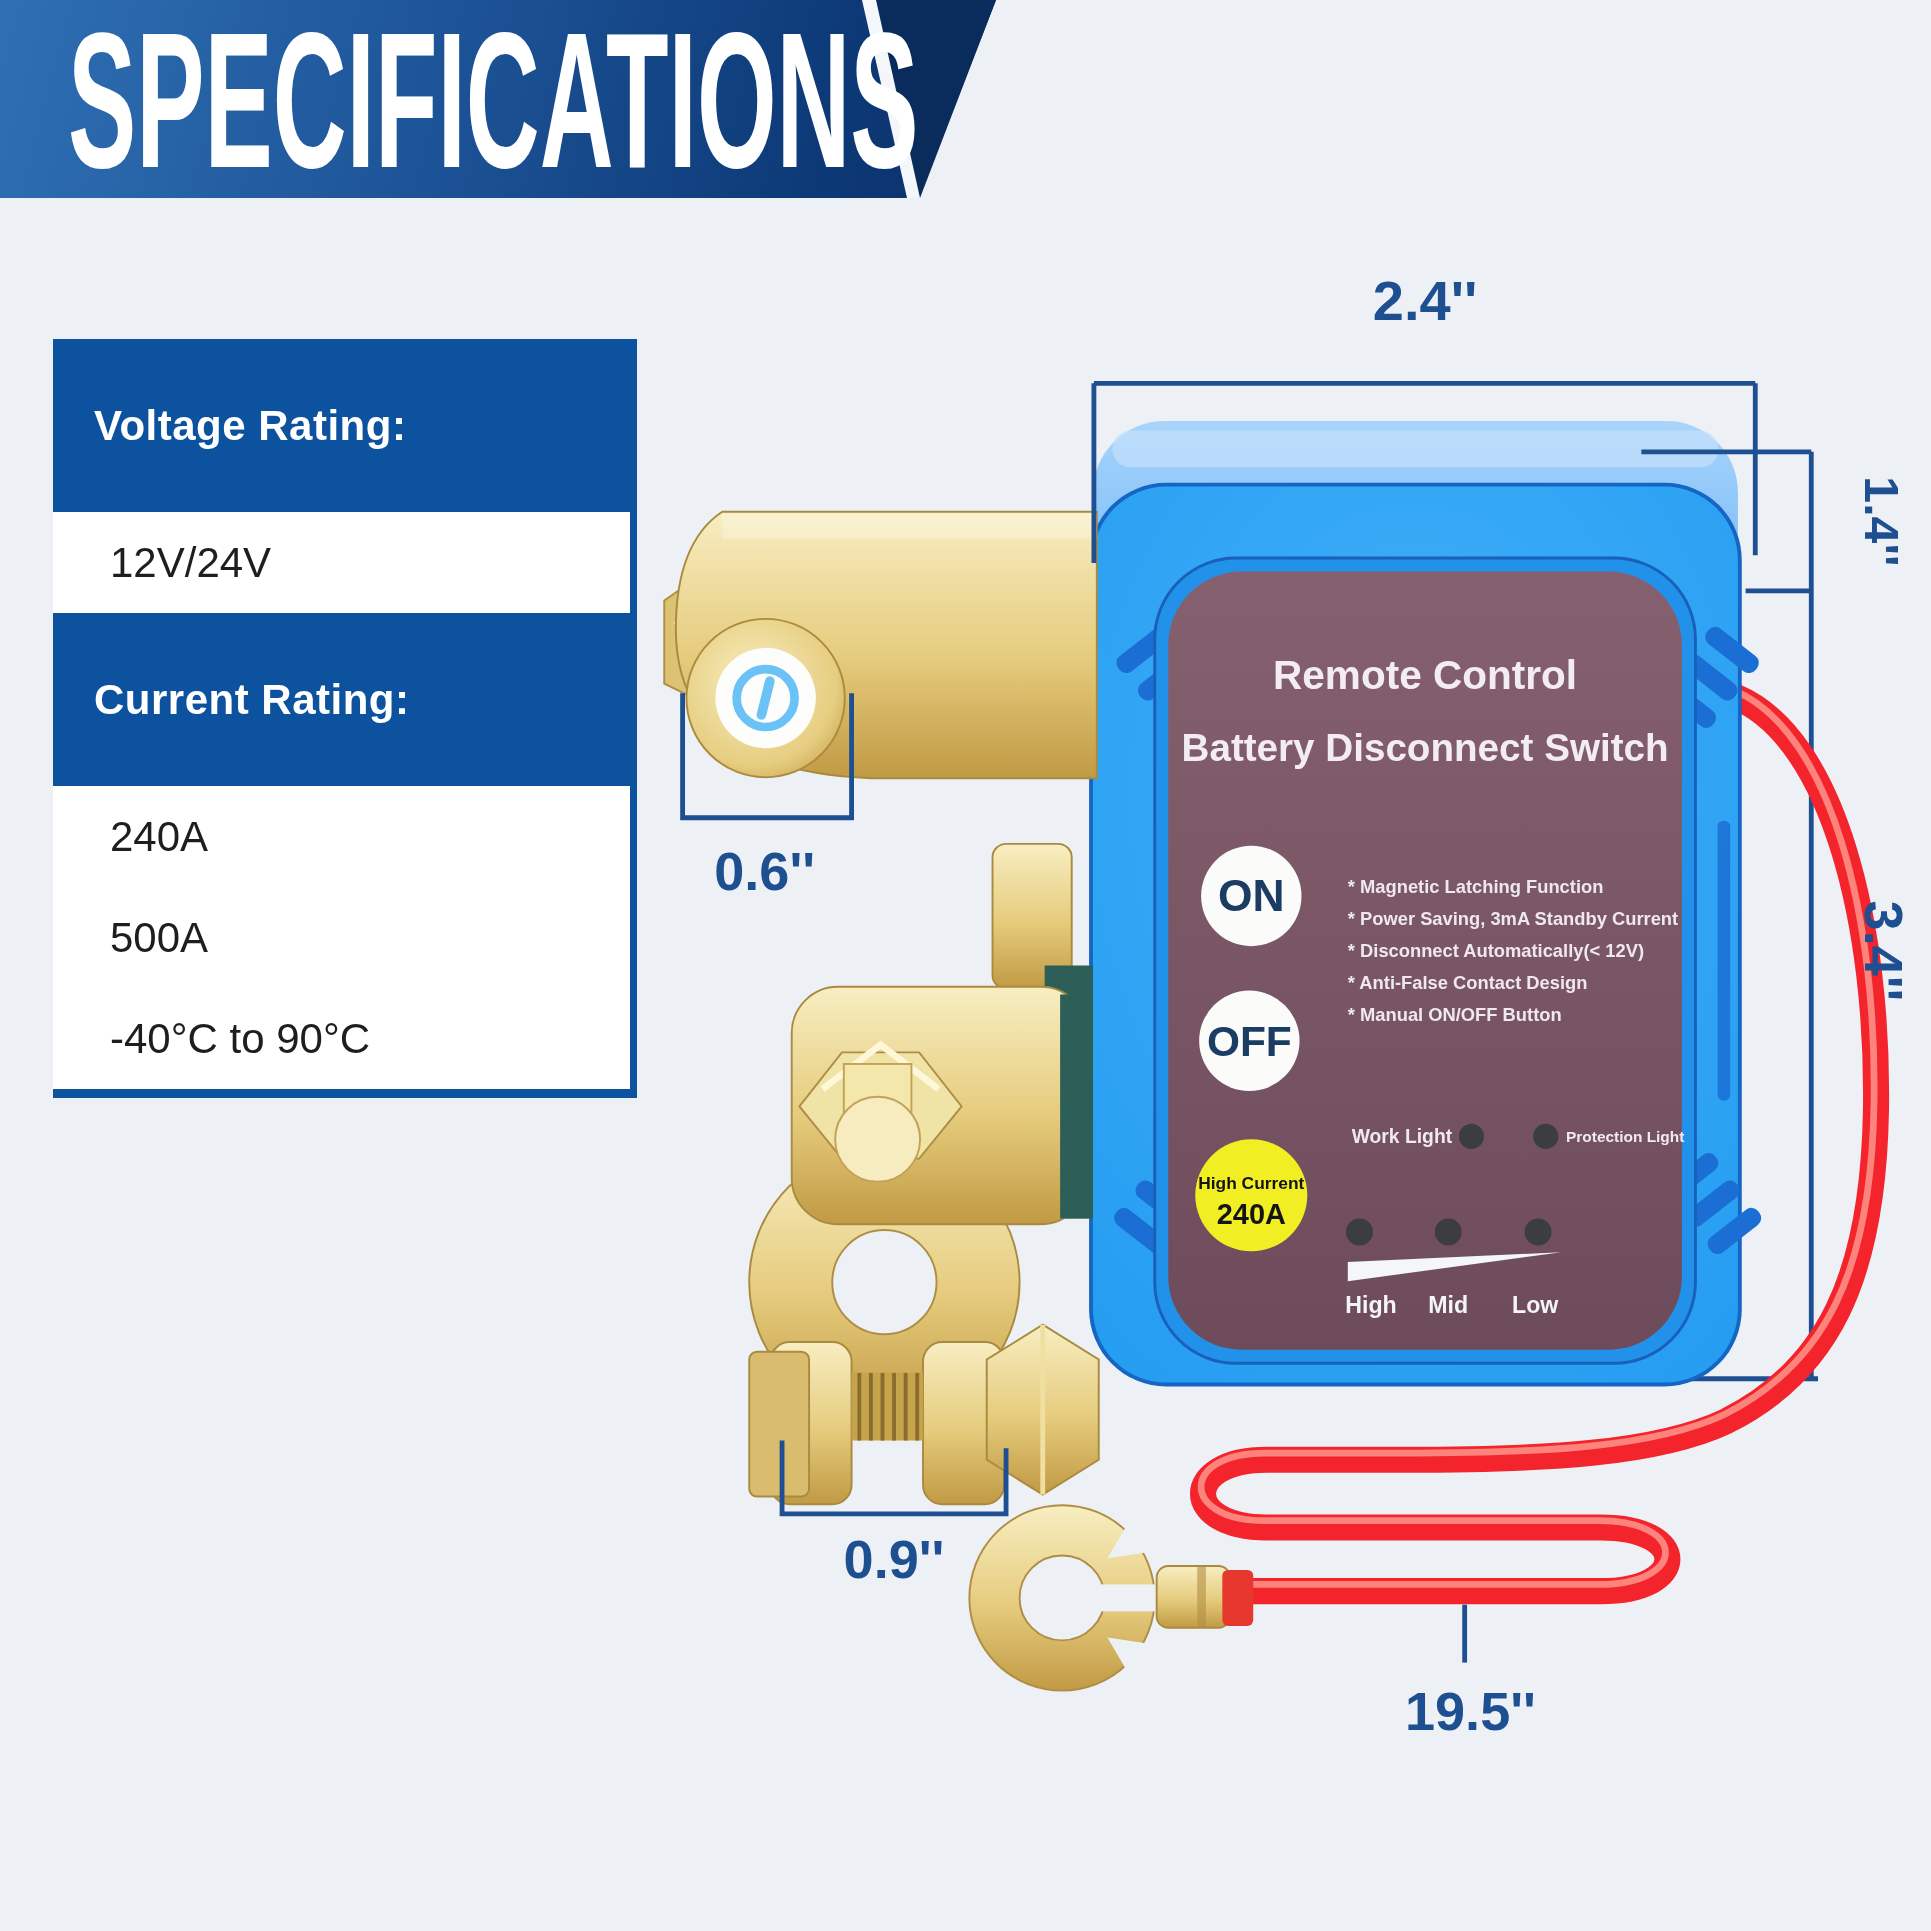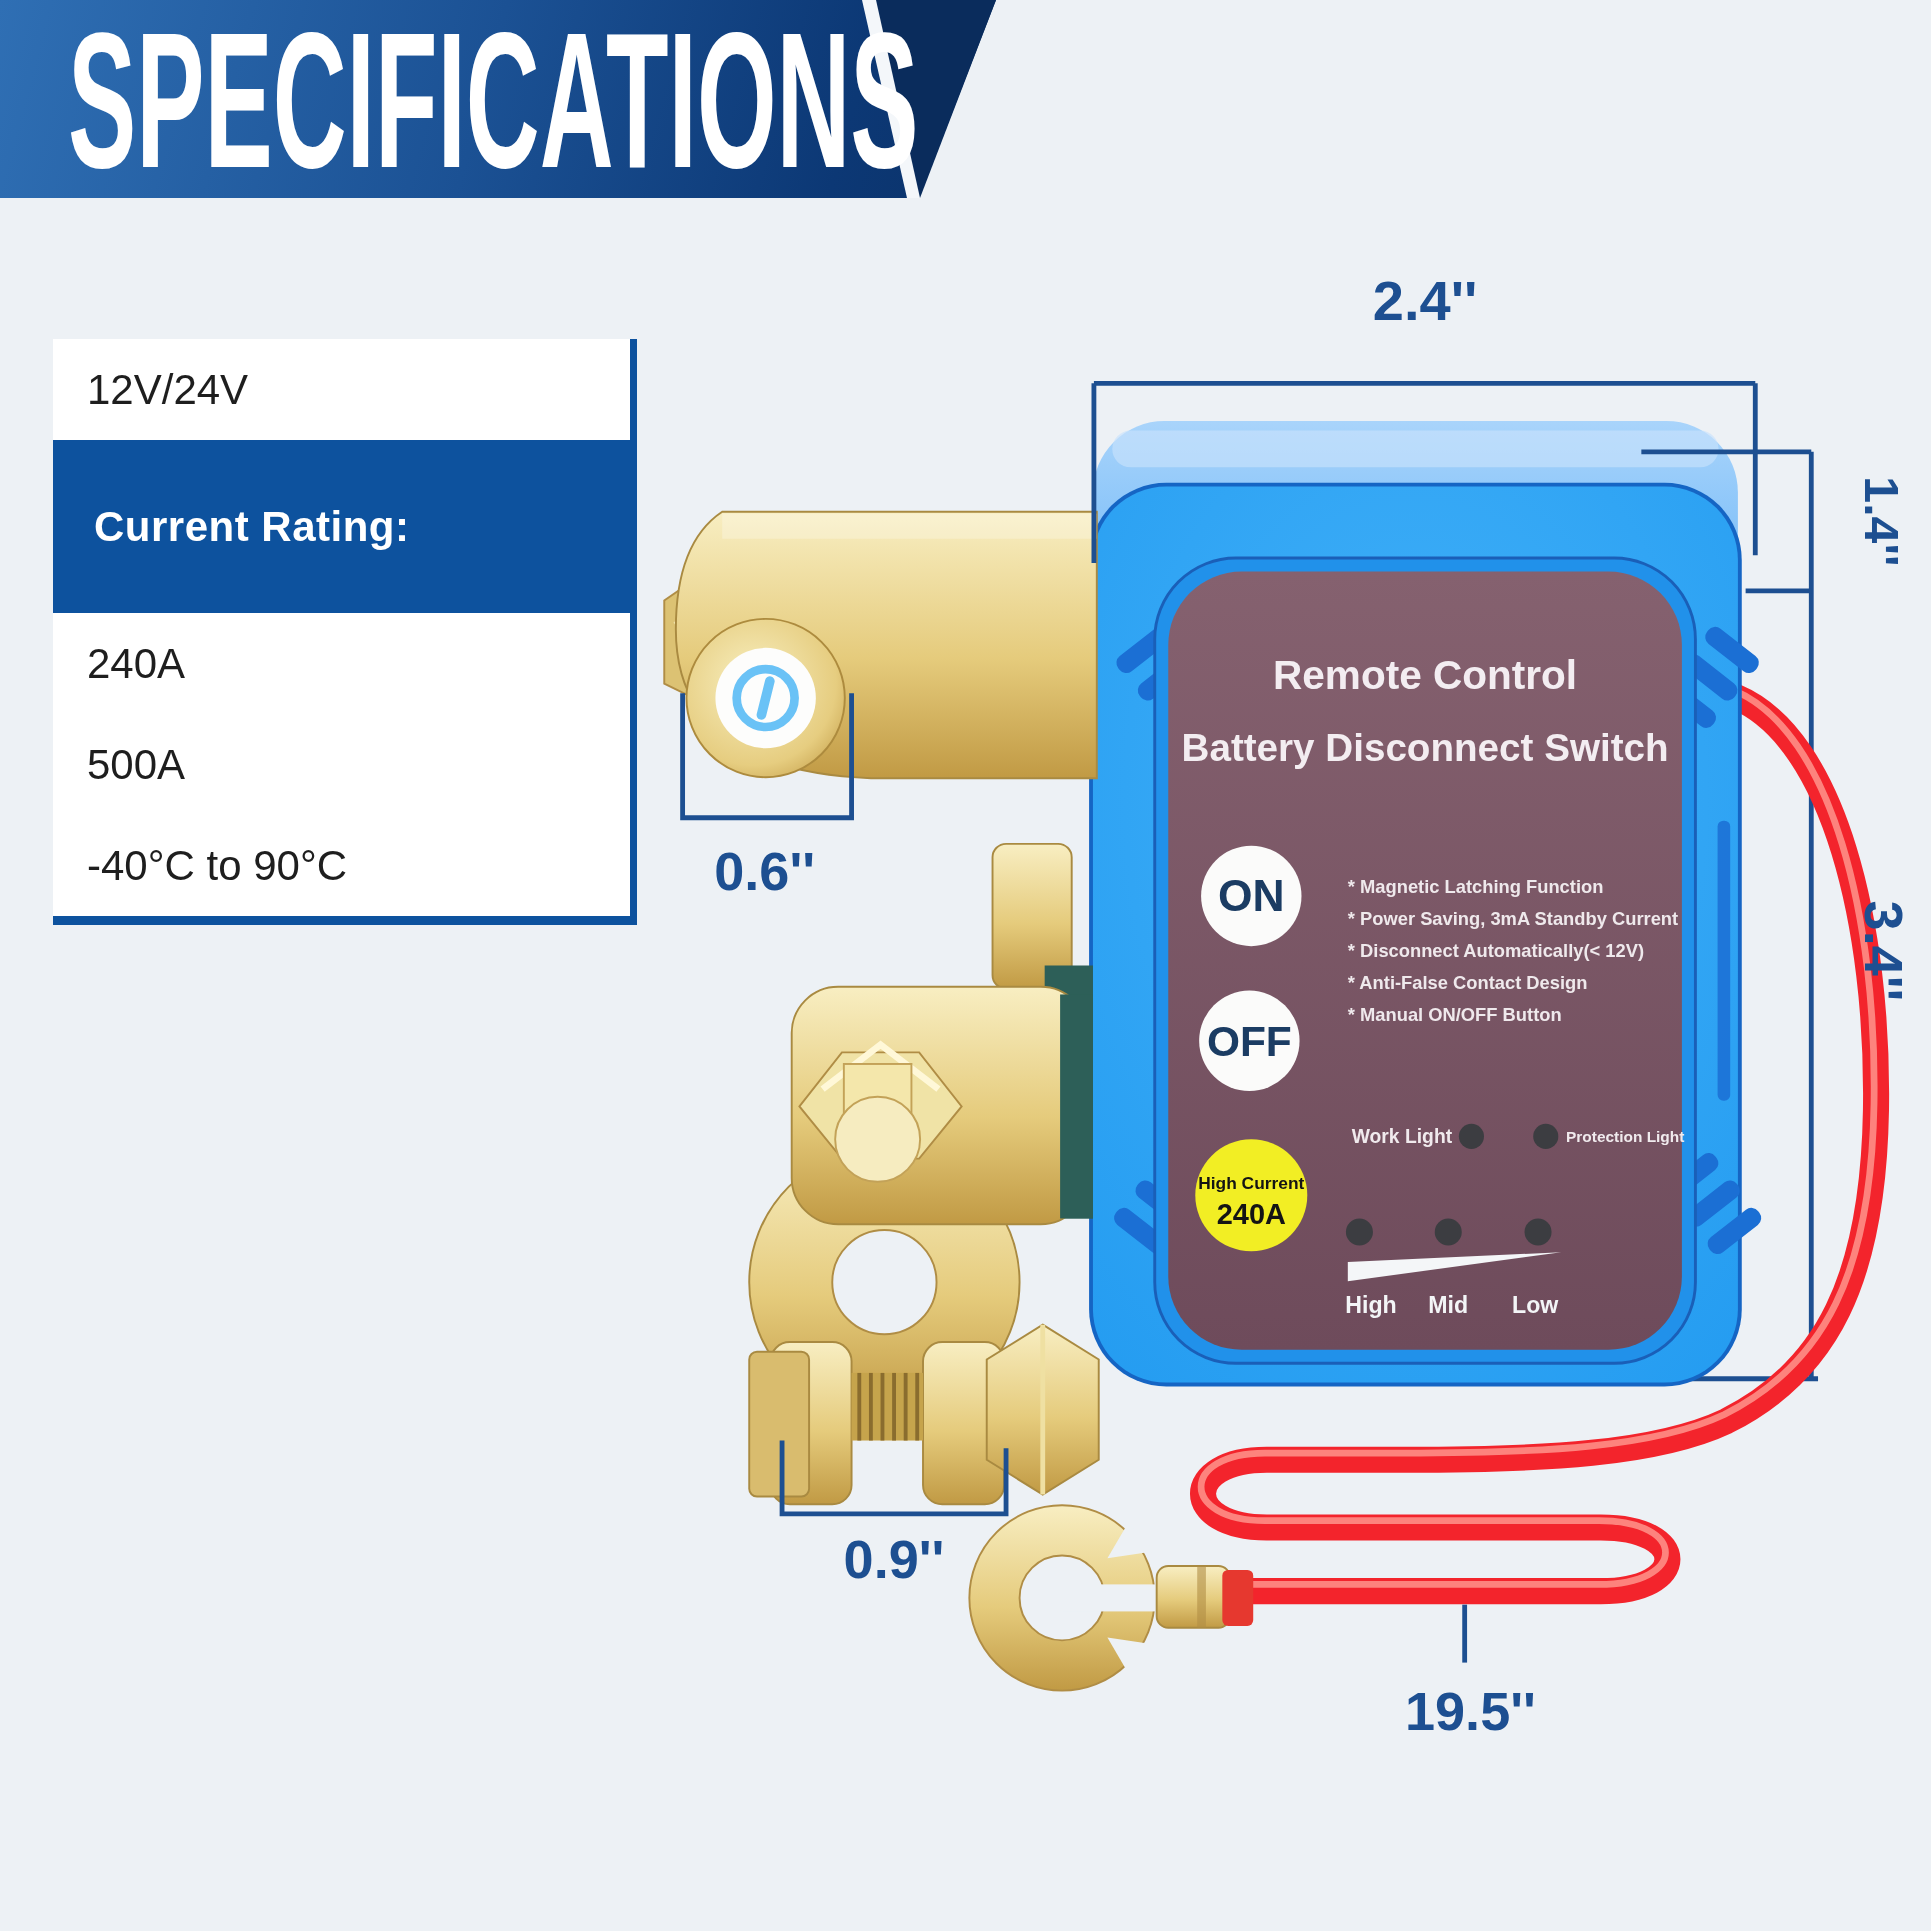--- a/index.html
+++ b/index.html
@@ -33,38 +33,41 @@
   
   .spec-table{
     position:absolute;left:53px;top:339px;width:584px;
     background:#0d529e;padding-bottom:8.7px;box-sizing:border-box;
   }
   .spec-label-row{
     height:173px;display:flex;align-items:center;padding-left:41px;box-sizing:border-box;
     color:#ffffff;font-size:42px;font-weight:700;letter-spacing:0.5px;
   }
   .spec-value-row{
-    height:101px;margin-right:6.8px;display:flex;align-items:center;padding-left:34px;box-sizing:border-box;
+    height:101px;margin-right:6.8px;display:flex;align-items:center;padding-left:57px;box-sizing:border-box;
     background:#ffffff;color:#1e1e1e;font-size:42px;font-weight:400;
   }
   
   .scene{position:absolute;left:0;top:0;width:1931px;height:1931px;}
   svg text{font-family:"Liberation Sans", sans-serif;}
 </style>
 </head>
 <body>
 
 <div class="banner">
   <div class="banner-main"></div>
   <div class="banner-dark"></div>
   <div class="banner-stripe"></div>
   <h1>SPECIFICATIONS</h1>
 </div>
 
 <div class="spec-table">
+  <div class="spec-label-row">
+      <span>Voltage Rating:</span>
+    </div>
   <div class="spec-value-row">
       <span>12V/24V</span>
     </div>
   <div class="spec-label-row">
       <span>Current Rating:</span>
     </div>
   <div class="spec-value-row">
       <span>240A</span>
     </div>
   <div class="spec-value-row">

